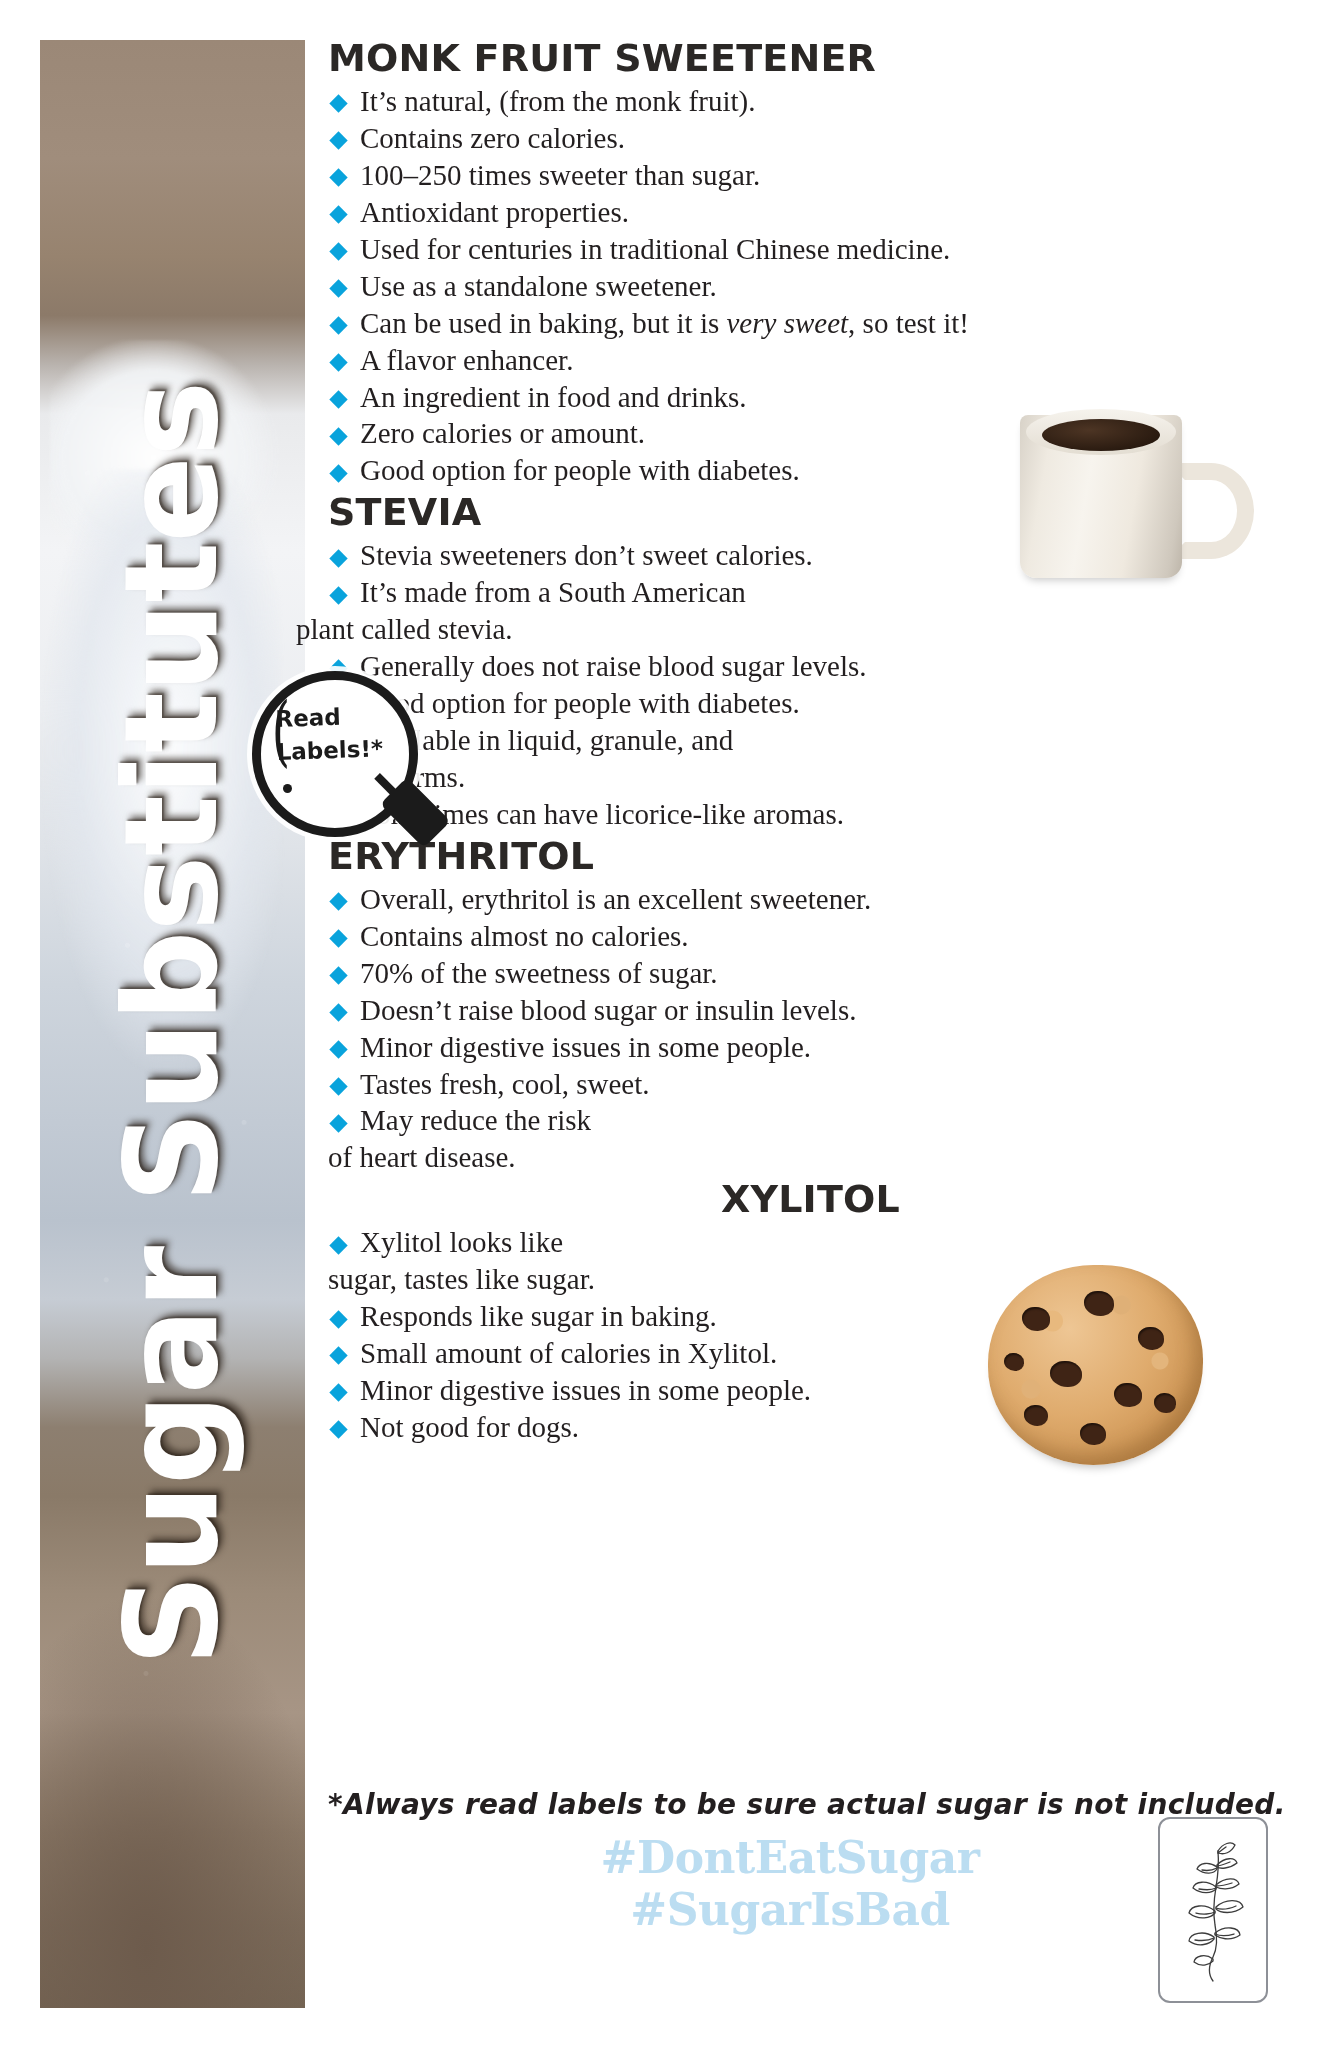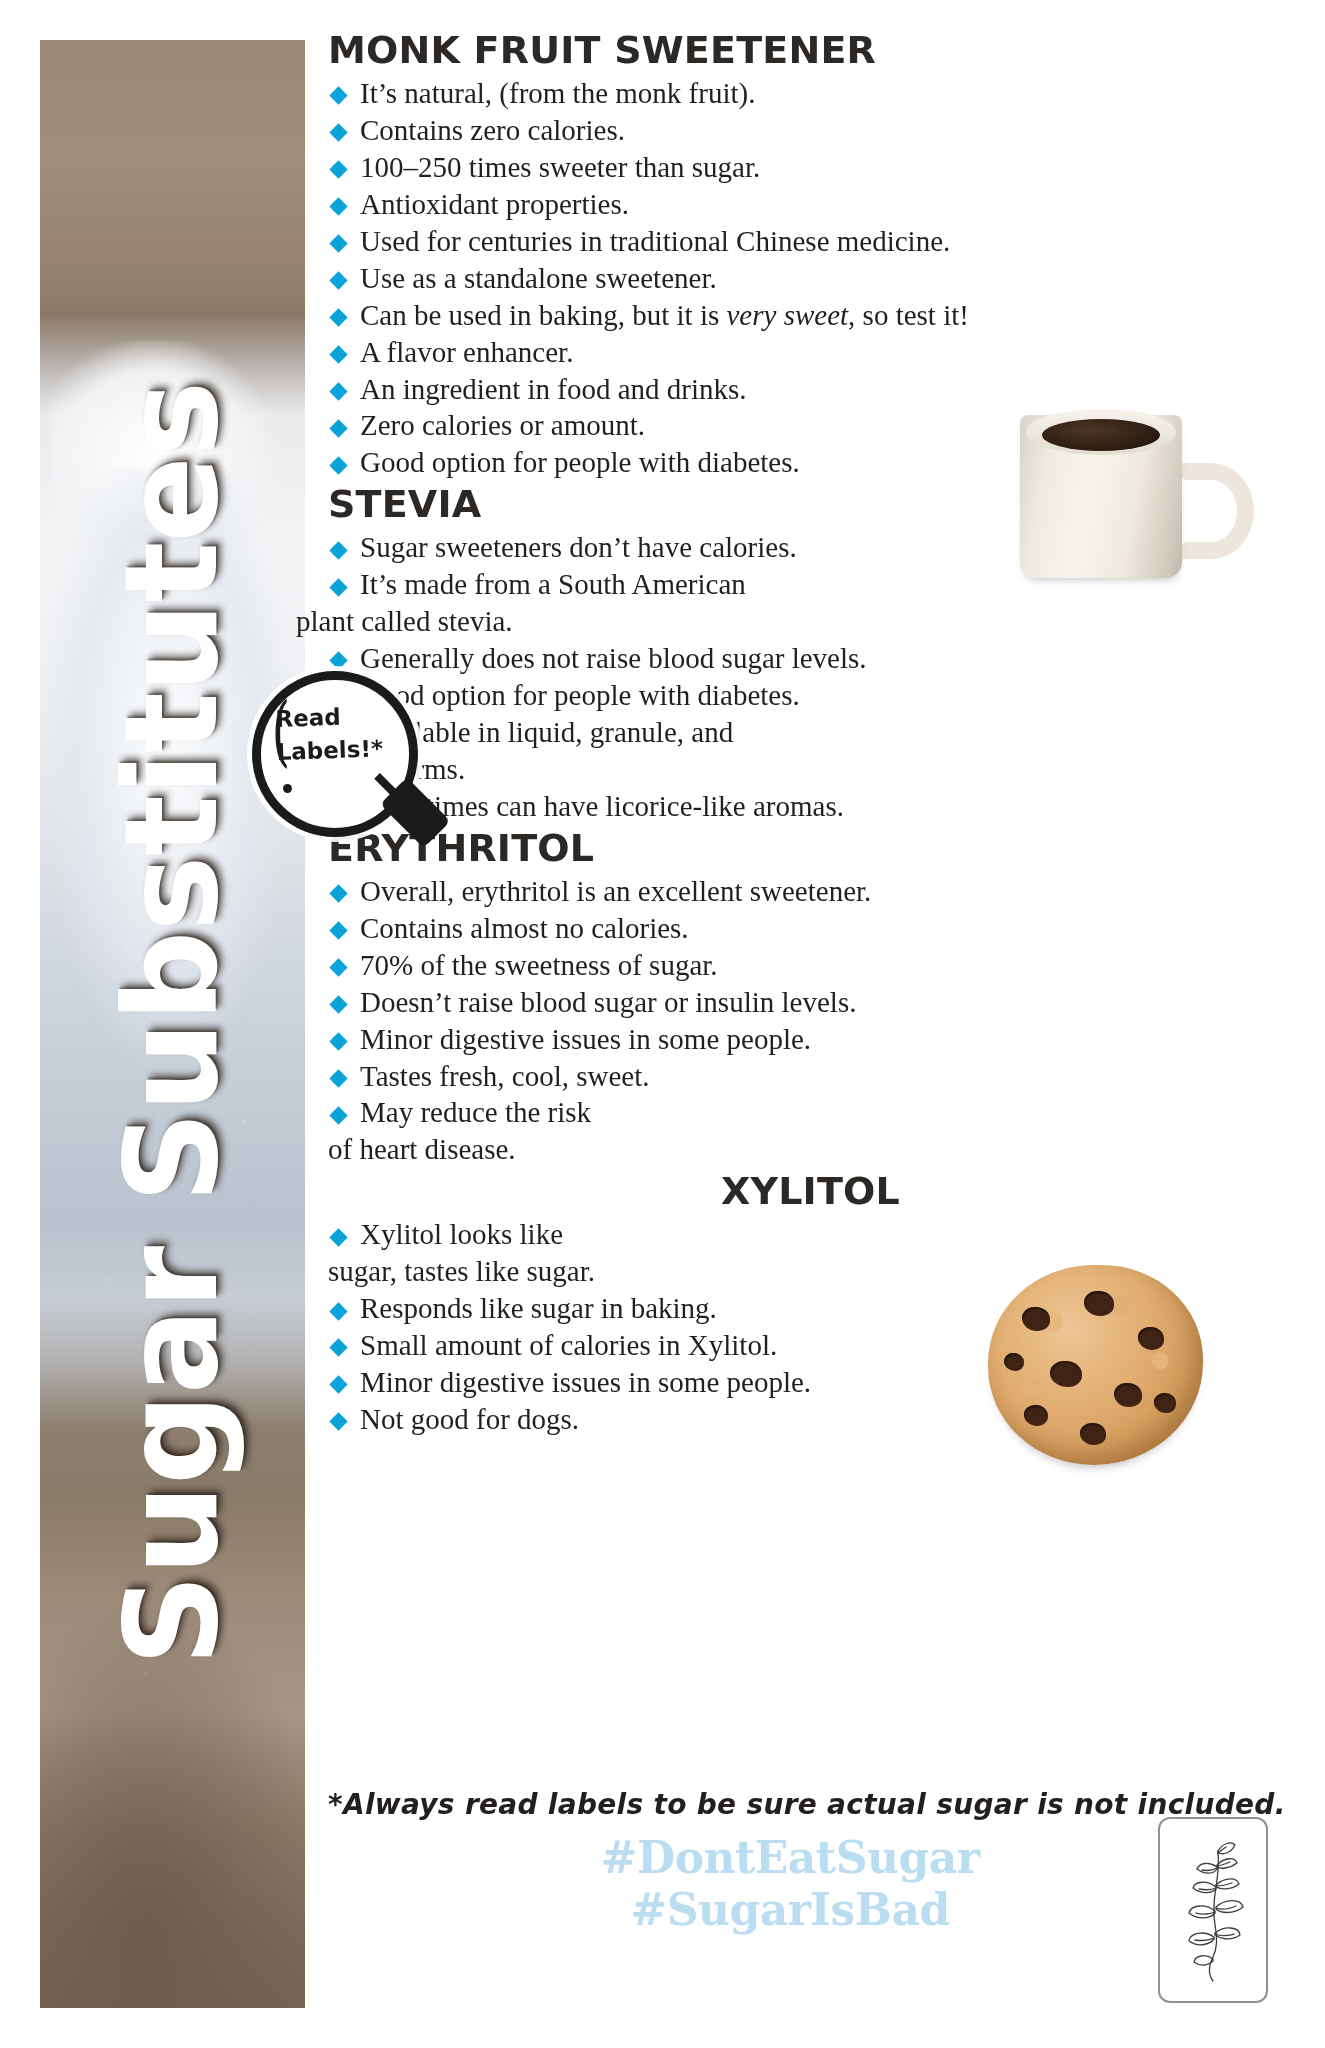--- a/index.html
+++ b/index.html
@@ -90,21 +90,21 @@
     font-size:128px;
     letter-spacing:-1px;
     color:#ffffff;
     text-shadow:5px 5px 6px rgba(40,30,22,.62), 2px 2px 2px rgba(40,30,22,.45);
     line-height:1;
   }
 
   
   .content{
     position:absolute;
-    left:328px; top:28px;
+    left:328px; top:36px;
     width:965px;
     color:#231f20;
   }
   h2.sec{
     font-family:"DejaVu Sans", sans-serif;
     font-weight:bold;
     font-size:38px;
     letter-spacing:.2px;
     margin:0 0 4px 0;
     color:#2b2826;
@@ -312,21 +312,21 @@
       <li>Use as a standalone sweetener.</li>
       <li><span>Can be used in baking, but it is <i>very sweet</i>, so test it!</span></li>
       <li>A flavor enhancer.</li>
       <li>An ingredient in food and drinks.</li>
       <li>Zero calories or amount.</li>
       <li>Good option for people with diabetes.</li>
     </ul>
 
     <h2 class="sec sec-stevia">STEVIA</h2>
     <ul class="bul stevia-list">
-      <li>Sugar sweeteners don’t have calories.</li>
+      <li>Stevia sweeteners don’t sweet calories.</li>
       <li>It’s made from a South American</li>
       <li class="wrap">plant called stevia.</li>
       <li>Generally does not raise blood sugar levels.</li>
       <li>Good option for people with diabetes.</li>
       <li>Available in liquid, granule, and</li>
       <li class="wrap">powder forms.</li>
       <li>Sometimes can have licorice-like aromas.</li>
     </ul>
 
     <h2 class="sec sec-eryth">ERYTHRITOL</h2>

